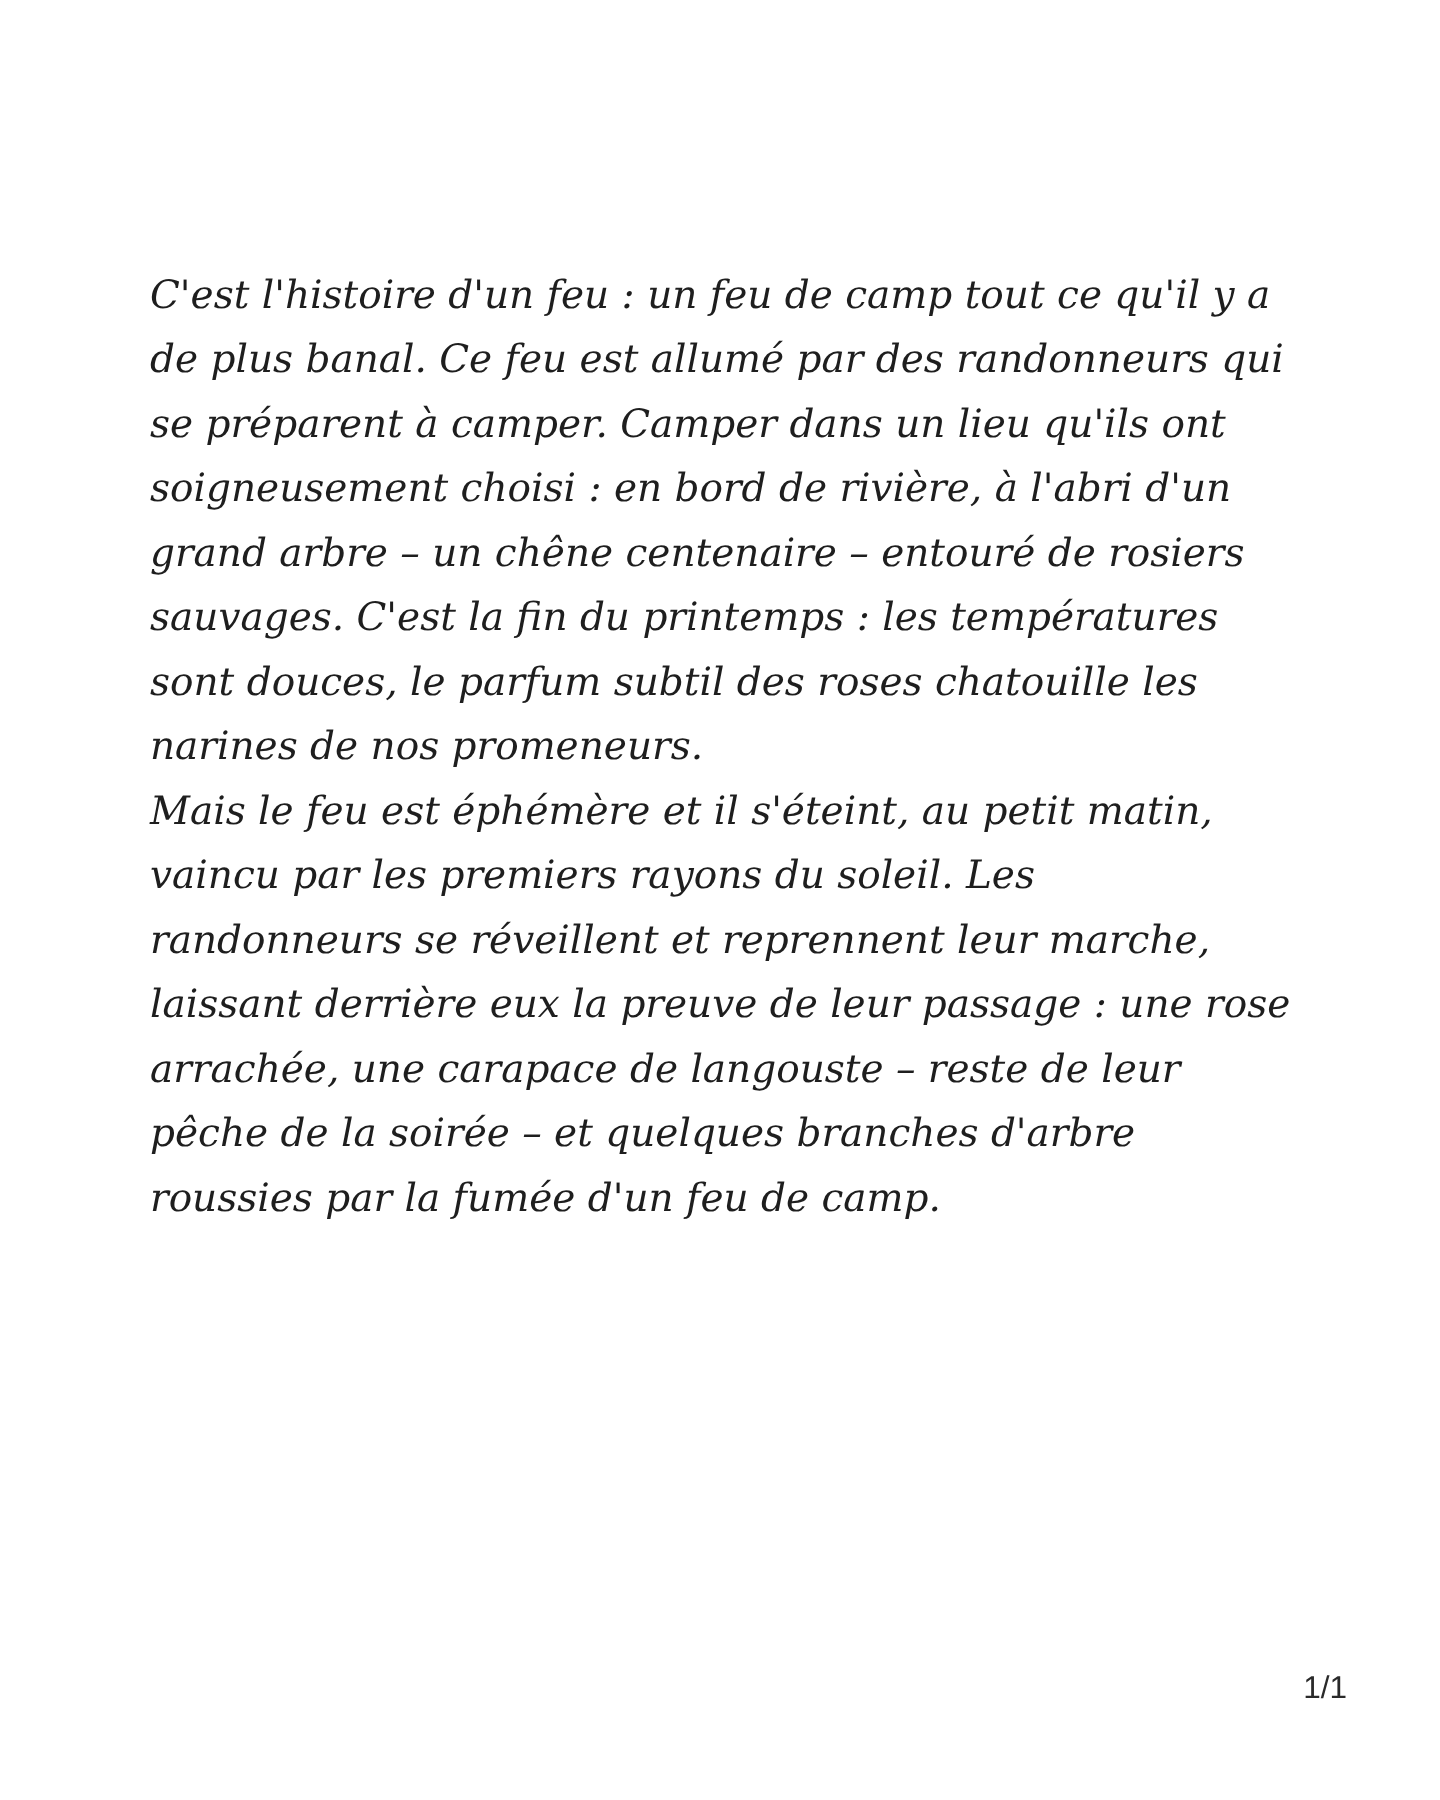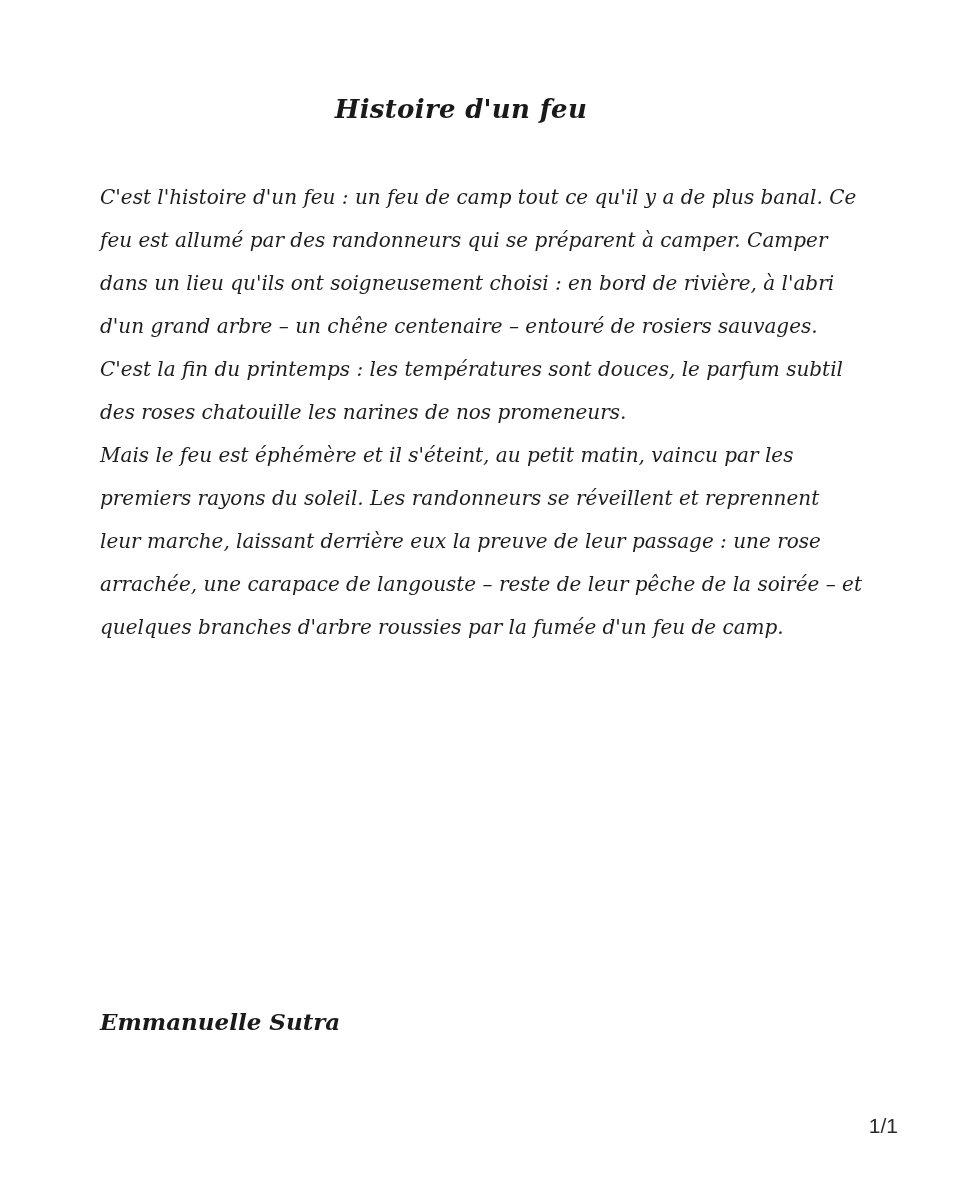--- a/index.html
+++ b/index.html
@@ -26,21 +26,21 @@
     font-weight: 700;
     font-style: italic;
     letter-spacing: 0.3px;
     color: #1a1a1a;
   }
   .story-body {
     position: absolute;
     top: 176px;
     left: 100px;
     width: 762px;
-    font-size: 20px;
+    font-size: 26px;
     line-height: 43px;
     font-style: italic;
     color: #1e1e1e;
     text-align: left;
   }
   .story-body p {
     margin: 0;
     padding: 0;
   }
   .author-line {
@@ -60,24 +60,22 @@
     font-size: 21px;
     font-style: normal;
     color: #2a2a2a;
   }
 </style>
 </head>
 <body>
 
 <div class="page">
 
-  <div class="doc-title">Histoire d'un feu</div>
 
   <div class="story-body">
     <p>C'est l'histoire d'un feu : un feu de camp tout ce qu'il y a de plus banal. Ce feu est allumé par des randonneurs qui se préparent à camper. Camper dans un lieu qu'ils ont soigneusement choisi : en bord de rivière, à l'abri d'un grand arbre – un chêne centenaire – entouré de rosiers sauvages. C'est la fin du printemps : les températures sont douces, le parfum subtil des roses chatouille les narines de nos promeneurs.</p>
     <p>Mais le feu est éphémère et il s'éteint, au petit matin, vaincu par les premiers rayons du soleil. Les randonneurs se réveillent et reprennent leur marche, laissant derrière eux la preuve de leur passage : une rose arrachée, une carapace de langouste – reste de leur pêche de la soirée – et quelques branches d'arbre roussies par la fumée d'un feu de camp.</p>
   </div>
 
-  <div class="author-line">Emmanuelle Sutra</div>
 
   <div class="page-indicator">1/1</div>
 
 </div>
 
 </body></html>

